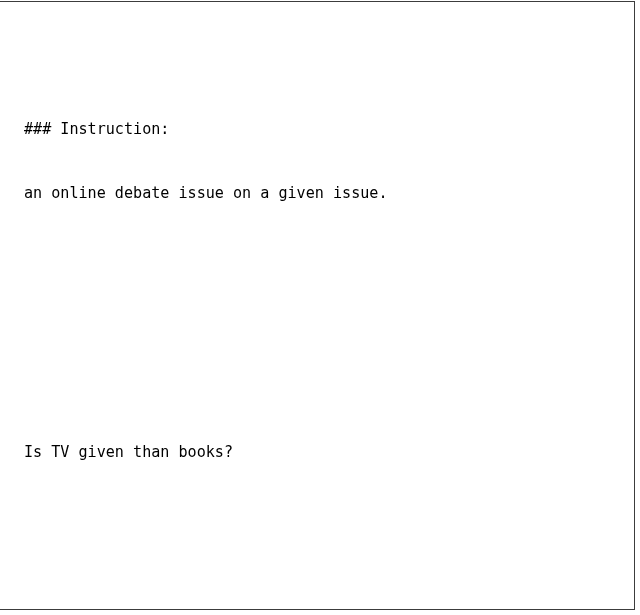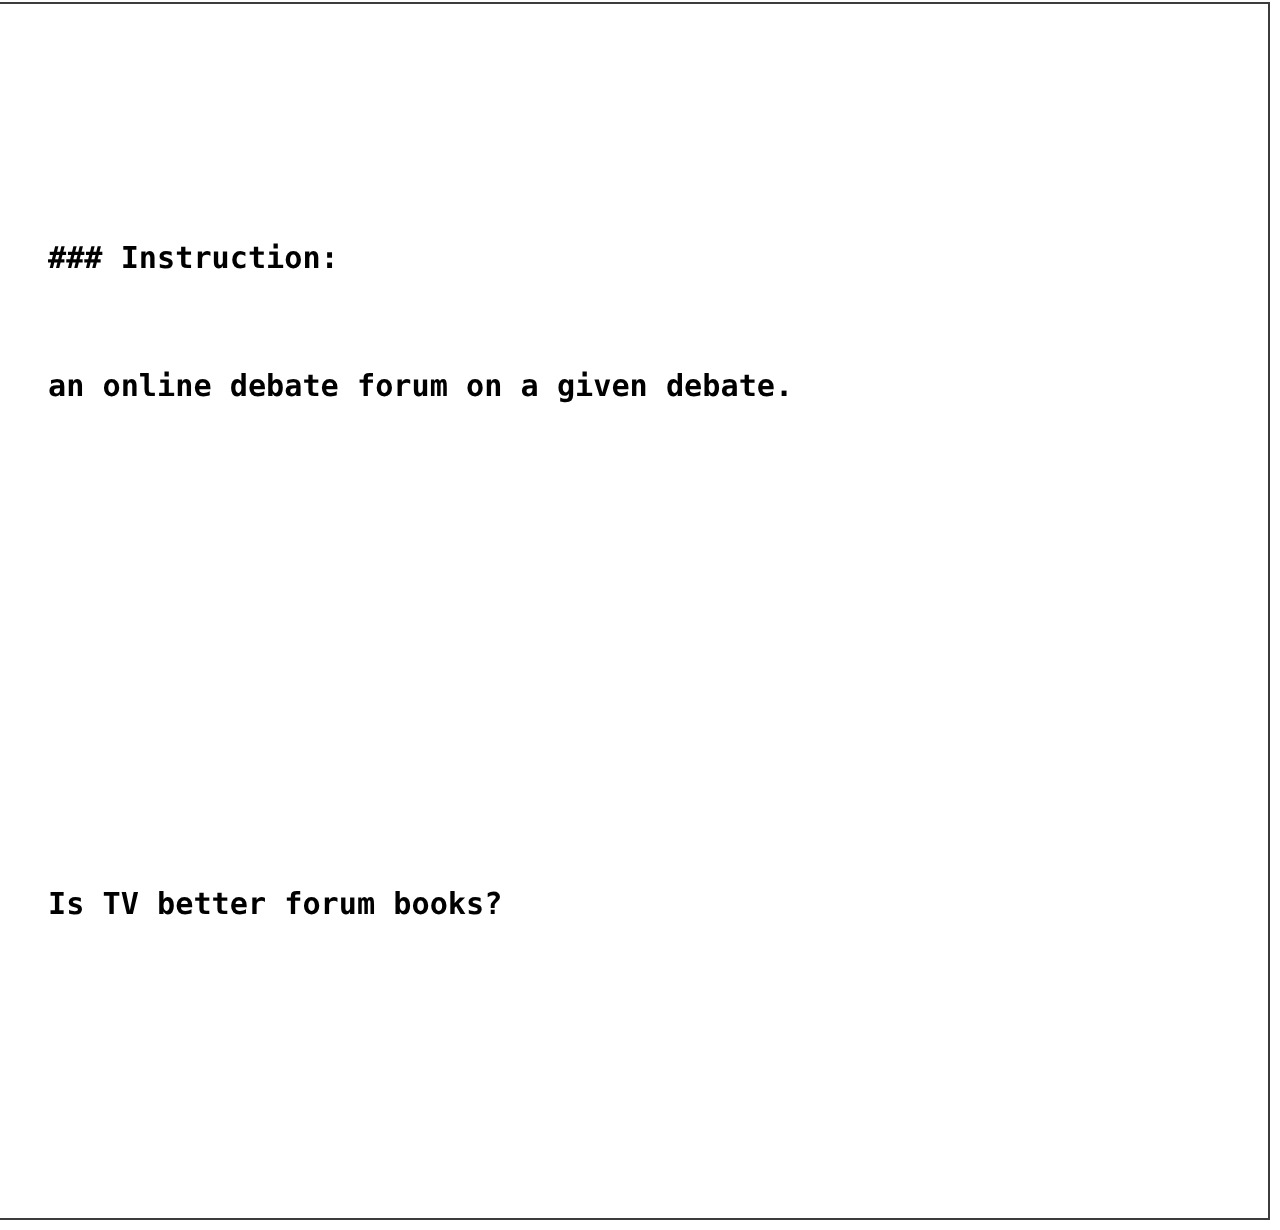--- a/index.html
+++ b/index.html
@@ -33,43 +33,42 @@
     line-height: 21.55px;
     color: #000000;
     letter-spacing: 0px;
     white-space: pre;
   }
   .blk { margin: 0; padding: 0; }
   .line {
     display: block;
     height: 21.55px;
     white-space: pre;
-    font-weight: bold;
   }
   .spacer {
     display: block;
     height: 21.55px;
   }
   .hdr { display: block; }
 </style>
 </head>
 <body>
 
 <div id="prompt-box">
   <div id="prompt-body">
 
     <div class="blk">
       <span class="line hdr">### Instruction:</span>
-      <span class="line">an online debate forum on a given debate.</span>
+      <span class="line">an online debate issue on a given issue.</span>
     </div>
 
     <span class="spacer"></span>
 
     <div class="blk">
-      <span class="line">Is TV better forum books?</span>
+      <span class="line">Is TV given than books?</span>
     </div>
 
     
 
     
 
     
 
     
 

